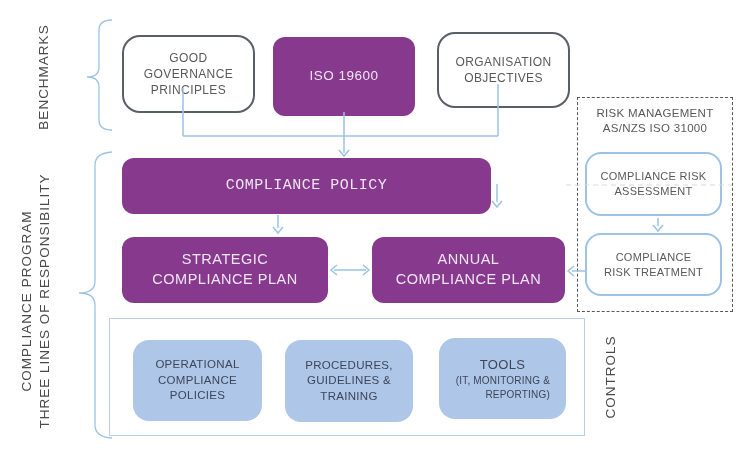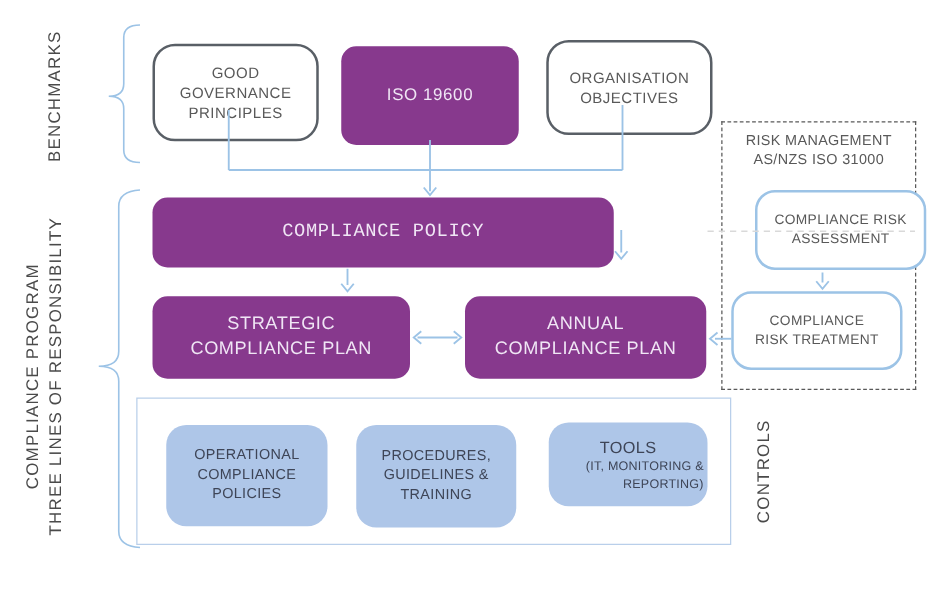--- a/index.html
+++ b/index.html
@@ -89,31 +89,31 @@
 
   <div class="box purple-box fs-plan" style="left:372px;top:237px;width:193px;height:66px;padding:4px 20px;">ANNUAL COMPLIANCE PLAN</div>
 
   <div class="dashed-panel" style="left:577px;top:97px;width:156px;height:215px;"></div>
 
   <div class="panel-title" style="left:584px;top:106px;width:142px;">
     <div>RISK MANAGEMENT</div>
     <div>AS/NZS ISO 31000</div>
   </div>
 
-  <div class="box blue-outline" style="left:604px;top:152px;width:137px;height:64px;padding:0 10px;">COMPLIANCE RISK ASSESSMENT</div>
+  <div class="box blue-outline" style="left:585px;top:152px;width:137px;height:64px;padding:0 10px;">COMPLIANCE RISK ASSESSMENT</div>
 
   <div class="box blue-outline" style="left:585px;top:233px;width:137px;height:63px;padding:4px 14px;">COMPLIANCE RISK TREATMENT</div>
 
   <div class="container-frame" style="left:109px;top:318px;width:476px;height:118px;"></div>
 
   <div class="box blue-fill" style="left:133px;top:340px;width:129px;height:81px;padding:4px 12px;">OPERATIONAL COMPLIANCE POLICIES</div>
 
   <div class="box blue-fill" style="left:285px;top:340px;width:128px;height:82px;padding:4px 14px;">PROCEDURES, GUIDELINES &amp; TRAINING</div>
 
-  <div class="box blue-fill" style="left:439px;top:338px;width:127px;height:67px;padding:4px 3px;">
+  <div class="box blue-fill" style="left:439px;top:338px;width:127px;height:81px;padding:4px 16px;">
     <div class="fs-tools-title">TOOLS</div>
     <div class="tools-sub">(IT, MONITORING &amp; REPORTING)</div>
   </div>
 
   <svg class="overlay" width="750" height="472" viewBox="0 0 750 472">
 
     <path class="brace" d="M112 20 Q99 20 99 30 L99 67 Q99 77 87 77 Q99 77 99 87 L99 120 Q99 130 112 130"></path>
 
     <path class="brace" d="M112 152 Q95 153 95 165 L95 281 Q95 293 79 293 Q95 293 95 305 L95 425 Q95 437 112 438"></path>
 

